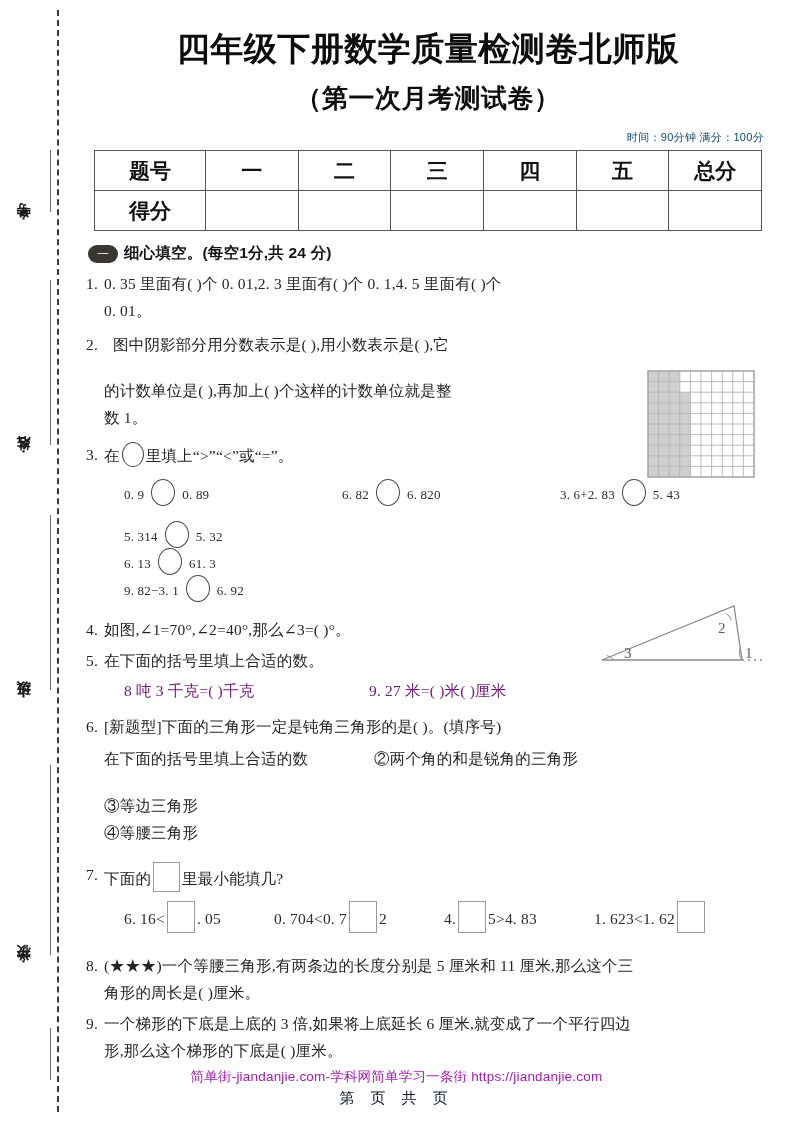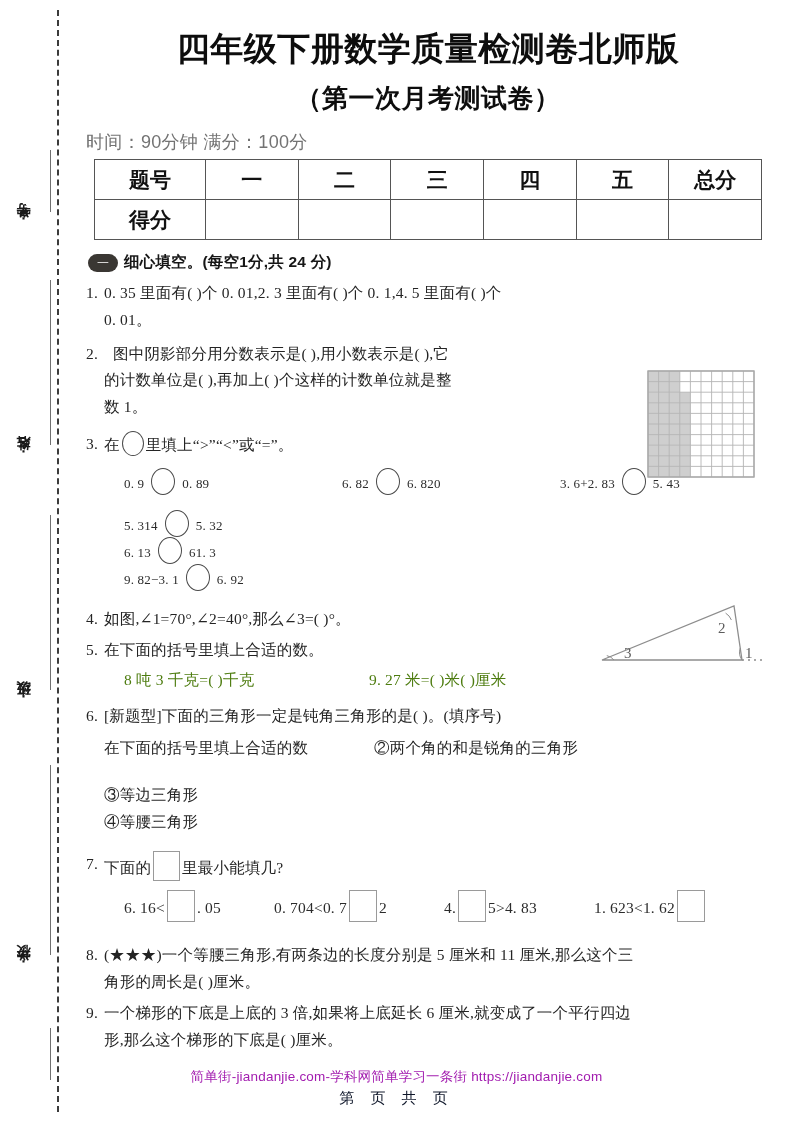--- a/index.html
+++ b/index.html
@@ -81,23 +81,24 @@
     margin: 12px 0 0 0;
     font-family: "Liberation Sans", "DejaVu Sans", sans-serif;
     font-weight: bold;
     font-size: 26px;
     text-align: center;
     letter-spacing: 0.5px;
     color: #0d0d0d;
   }
   .meta-line {
     margin: 14px 6px 5px 0;
-    font-family: "Liberation Sans", "DejaVu Sans", sans-serif;
-    font-size: 18px;
-    color: #737373;
+    text-align: right;
+    font-family: "Liberation Sans", "DejaVu Sans", sans-serif;
+    font-size: 11px;
+    color: #0c4a6e;
     letter-spacing: 0.3px;
   }
 
   
   table.score-table {
     width: 668px;
     margin: 0 0 0 8px;
     border-collapse: collapse;
     table-layout: fixed;
   }
@@ -202,21 +203,21 @@
     margin: 5px 0 0 38px;
     font-size: 13px;
     color: #2b2b2b;
   }
   .cmp-row .c { width: 218px; flex: none; white-space: nowrap; }
 
   .fill-row {
     display: flex;
     margin: 3px 0 0 38px;
     font-size: 15.5px;
-    color: #4d7c0f;
+    color: #701a75;
   }
   .fill-row .f1 { width: 245px; flex: none; white-space: nowrap; }
   .fill-row .f2 { white-space: nowrap; }
 
   .box-row {
     display: flex;
     align-items: center;
     margin: 8px 0 0 38px;
     font-size: 15.5px;
     color: #2b2b2b;
@@ -320,21 +321,21 @@
 
   <div class="q">
     <span class="num">1.</span>
     <div class="body">0. 35 里面有(            )个 0. 01,2. 3 里面有(            )个 0. 1,4. 5 里面有(            )个</div>
     <div class="body">0. 01。</div>
   </div>
 
   <div class="q">
     <span class="num">2.</span>
     <div class="body" style="width:548px;margin-left:27px;">图中阴影部分用分数表示是(            ),用小数表示是(            ),它</div>
-    <div class="body" style="width:548px;">的计数单位是(            ),再加上(            )个这样的计数单位就是整</div>
+    <div class="body" style="width:548px;margin-top:20px;">的计数单位是(            ),再加上(            )个这样的计数单位就是整</div>
     <div class="body">数 1。</div>
   </div>
 
   <div class="q" style="margin-top:10px;">
     <span class="num">3.</span>
     <div class="body nowrap"><span>在</span><span class="ocirc inline-sm"></span><span>里填上“&gt;”“&lt;”或“=”。</span></div>
 
     <div class="cmp-row" style="margin-top:10px;">
       <span class="c"><span>0. 9</span><span class="ocirc"></span><span>0. 89</span></span>
       <span class="c"><span>6. 82</span><span class="ocirc"></span><span>6. 820</span></span>

